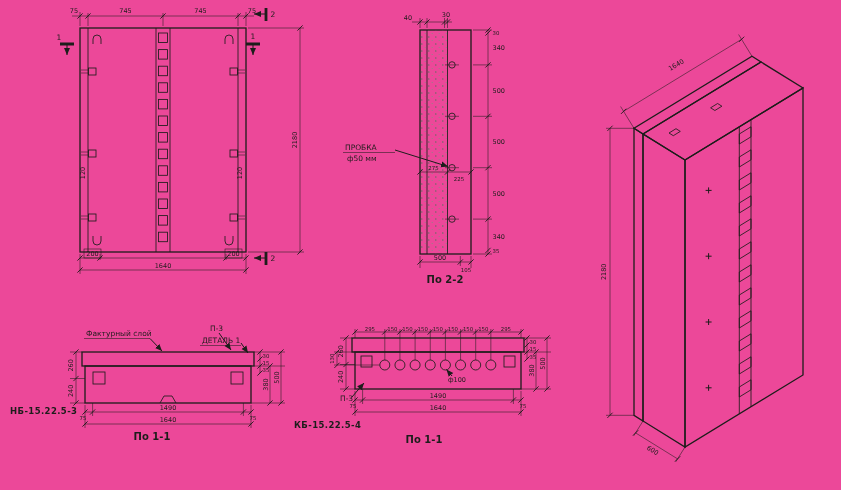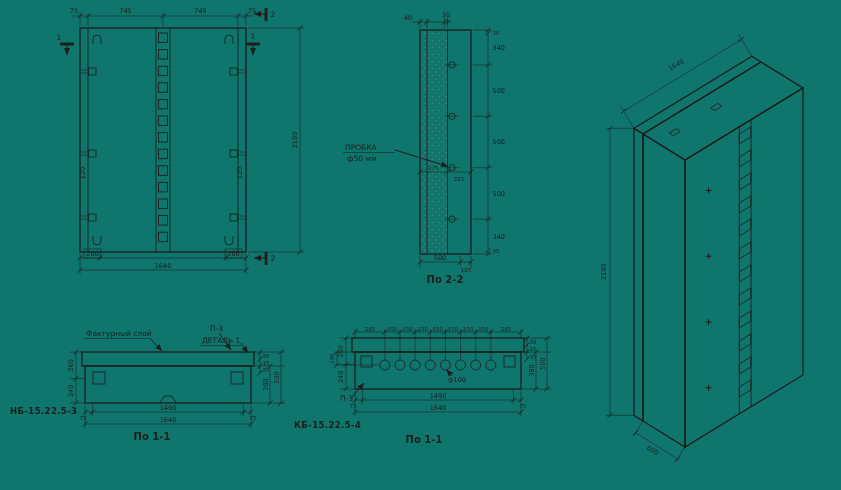--- a/index.html
+++ b/index.html
@@ -1,17 +1,17 @@
 <!DOCTYPE html>
 <html><head>
 <meta charset="utf-8">
 <style>
   html,body{margin:0;padding:0}
   body{background:#9a9a94}
-  .sheet{width:841px;height:490px;background:#0f766e;position:relative;overflow:hidden}
+  .sheet{width:841px;height:490px;background:#ec4899;position:relative;overflow:hidden}
   svg{display:block}
   .ln{stroke:#1d1d1b;stroke-width:1.3;fill:none;stroke-linecap:square}
   .md{stroke:#1d1d1b;stroke-width:0.85;fill:none}
   .th{stroke:#1d1d1b;stroke-width:0.55;fill:none}
   .tk{stroke:#1d1d1b;stroke-width:1;fill:none}
   .sec{stroke:#1d1d1b;stroke-width:2.8;fill:none}
   text{fill:#1d1d1b;font-family:"DejaVu Sans",sans-serif}
   .d{font-size:6.5px}
   .d5{font-size:5.4px}
   .d7{font-size:7.5px}

